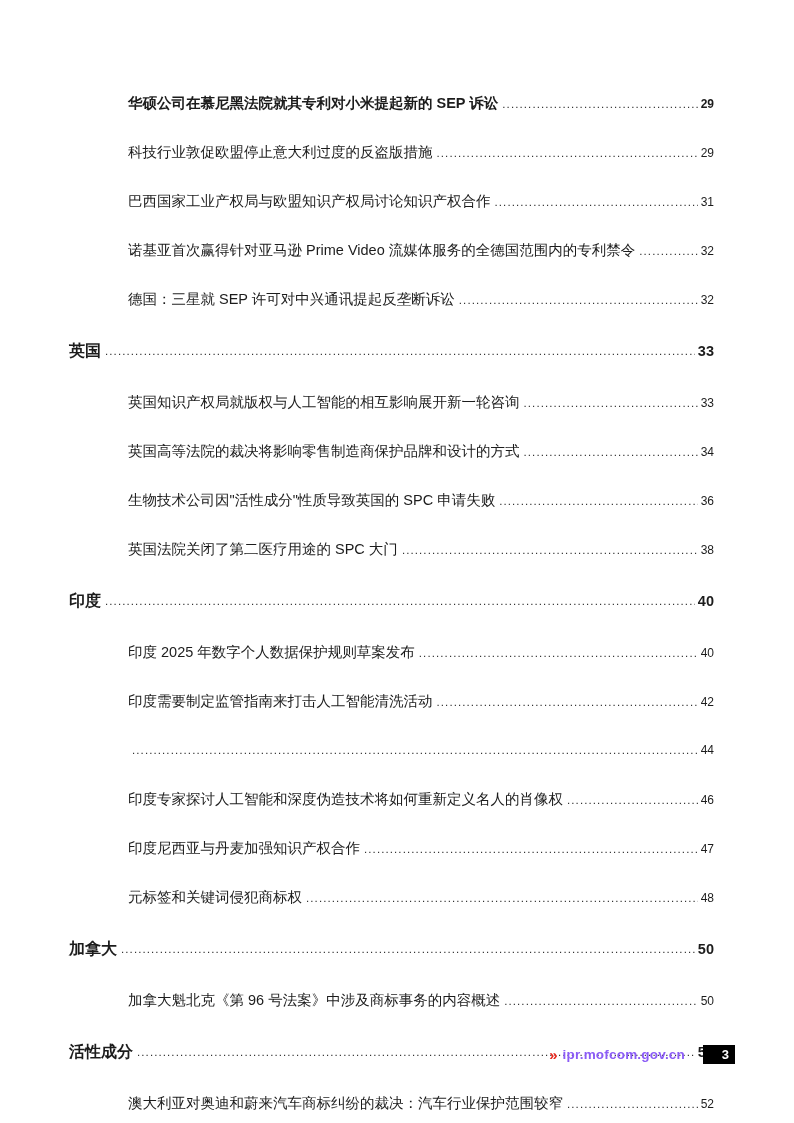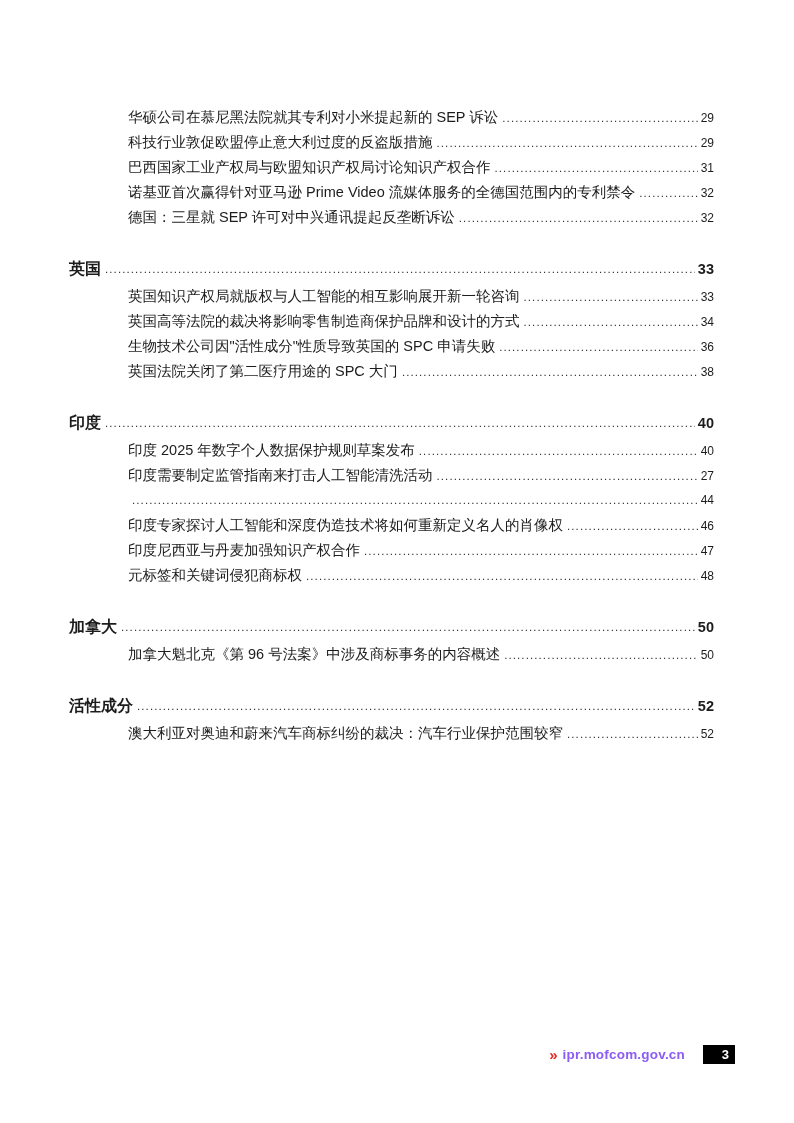--- a/index.html
+++ b/index.html
@@ -2,23 +2,23 @@
 <html><head>
 <meta charset="utf-8">
 <style>
   html, body { margin:0; padding:0; background:#fff; }
   .page {
     position:relative; width:794px; height:1123px; background:#ffffff;
     font-family:"Liberation Sans", sans-serif; color:#1c1c1c; overflow:hidden;
   }
   .toc { position:absolute; left:69px; right:80px; top:94px; }
   .row { display:flex; align-items:baseline; }
-  .row.sub { padding-left:59px; font-size:14.5px; line-height:18px; height:18px; margin-top:7px; }
+  .row.sub { padding-left:59px; font-size:14.5px; line-height:18px; height:18px; margin-top:31px; }
   .row.head { font-size:16px; font-weight:bold; line-height:22px; height:22px; margin-top:32px;align-items:flex-end; }
-  .toc .row:first-child { margin-top:14px; }
+  .toc .row:first-child { margin-top:0;font-weight:bold; }
   .t { white-space:nowrap; }
   .leader {
     flex:1; overflow:hidden; white-space:nowrap; margin:0 3px 0 4px;
     font-size:11.5px; letter-spacing:1.1px; color:#2a2a2a; font-weight:normal;
   }
   .leader::after {
     content:"......................................................................................................................................................................................................................................";
   }
   .p { font-size:12px; white-space:nowrap; }
   .row.head .p { font-size:14.5px; font-weight:bold; }
@@ -95,21 +95,21 @@
       <span class="p">40</span>
     </div>
     <div class="row sub">
       <span class="t">印度 2025 年数字个人数据保护规则草案发布</span>
       <span class="leader"></span>
       <span class="p">40</span>
     </div>
     <div class="row sub">
       <span class="t">印度需要制定监管指南来打击人工智能清洗活动</span>
       <span class="leader"></span>
-      <span class="p">27</span>
+      <span class="p">42</span>
     </div>
     <div class="row sub">
       <span class="leader"></span>
       <span class="p">44</span>
     </div>
     <div class="row sub">
       <span class="t">印度专家探讨人工智能和深度伪造技术将如何重新定义名人的肖像权</span>
       <span class="leader"></span>
       <span class="p">46</span>
     </div>

